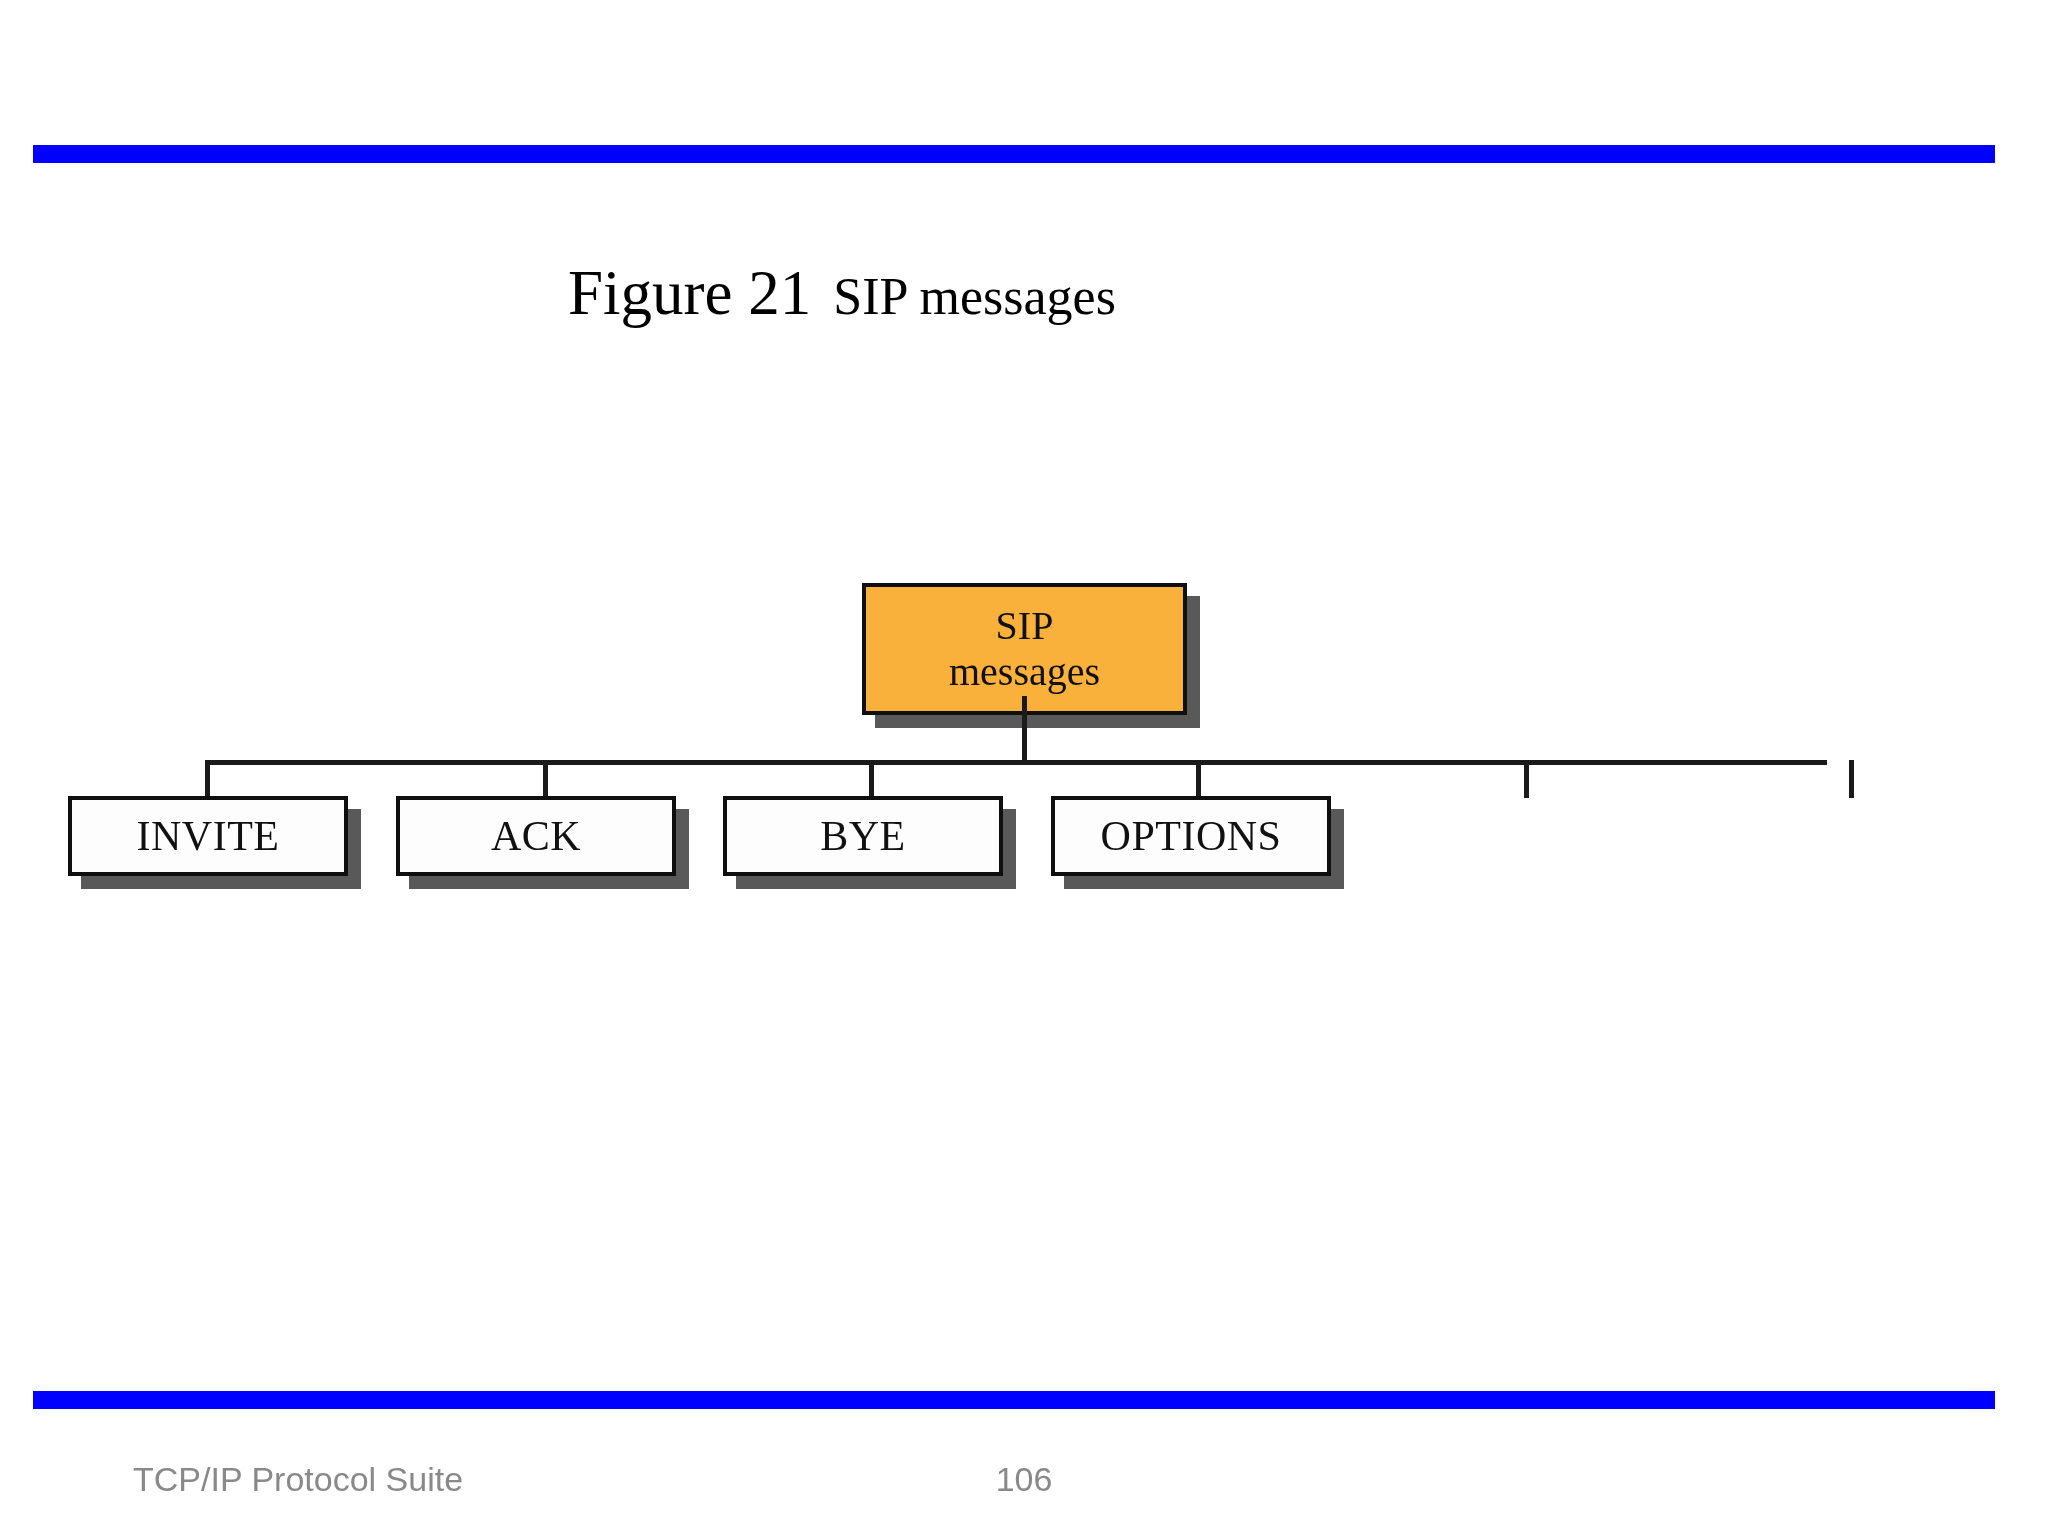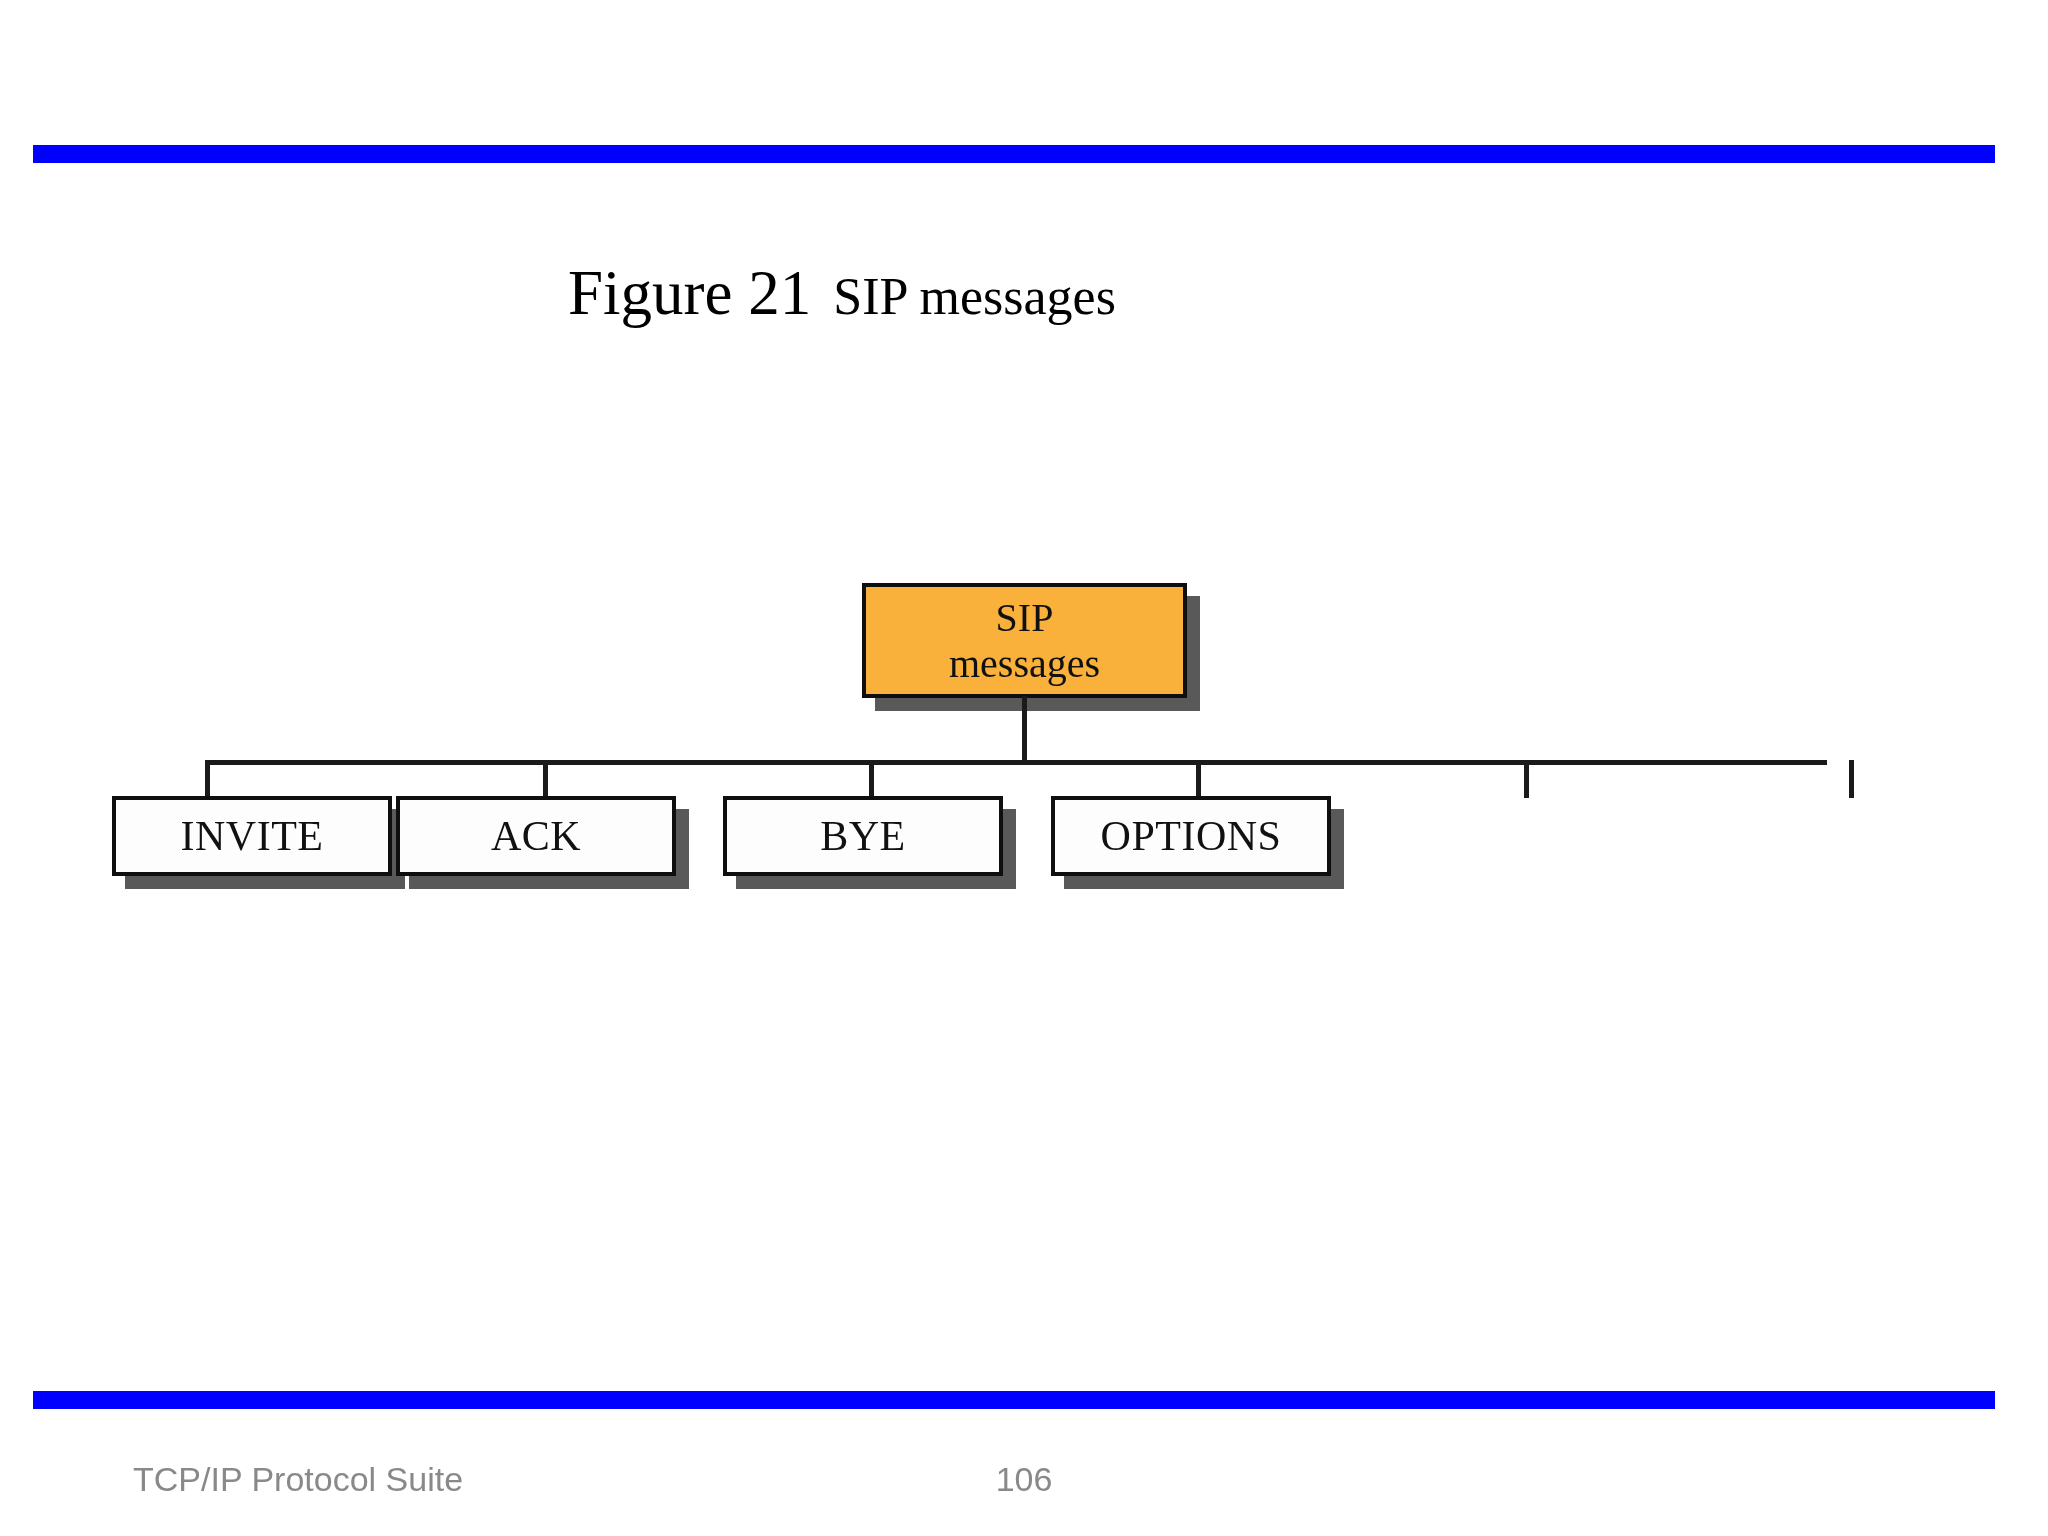--- a/index.html
+++ b/index.html
@@ -115,37 +115,37 @@
 
   <div class="rule rule-top"></div>
   <div class="rule rule-bottom"></div>
 
   <div class="title-block">
     <span class="title-main">Figure 21</span><span class="title-sub">SIP messages</span>
   </div>
 
   <div class="diagram">
 
-    <div class="node node-root" style="left:862px; top:583px; width:325px; height:115px;">
+    <div class="node node-root" style="left:862px; top:583px; width:325px; height:132px;">
       <span class="root-line1">SIP</span>
       <span class="root-line2">messages</span>
     </div>
 
     <div class="line line-v" style="left:1022px; top:696px; height:67px;"></div>
 
     <div class="line line-h" style="left:205px; top:760px; width:1622px;"></div>
 
     <div class="line line-v" style="left:205px; top:760px; height:38px;"></div>
     <div class="line line-v" style="left:543px; top:760px; height:38px;"></div>
     <div class="line line-v" style="left:869px; top:760px; height:38px;"></div>
     <div class="line line-v" style="left:1196px; top:760px; height:38px;"></div>
     <div class="line line-v" style="left:1524px; top:760px; height:38px;"></div>
     <div class="line line-v" style="left:1849px; top:760px; height:38px;"></div>
 
-    <div class="node node-leaf" style="left:68px; top:796px; width:280px; height:80px;margin-left:44px;">
+    <div class="node node-leaf" style="left:68px; top:796px; width:280px; height:80px;">
       <span>INVITE</span>
     </div>
 
     <div class="node node-leaf" style="left:396px; top:796px; width:280px; height:80px;">
       <span>ACK</span>
     </div>
 
     <div class="node node-leaf" style="left:723px; top:796px; width:280px; height:80px;">
       <span>BYE</span>
     </div>

